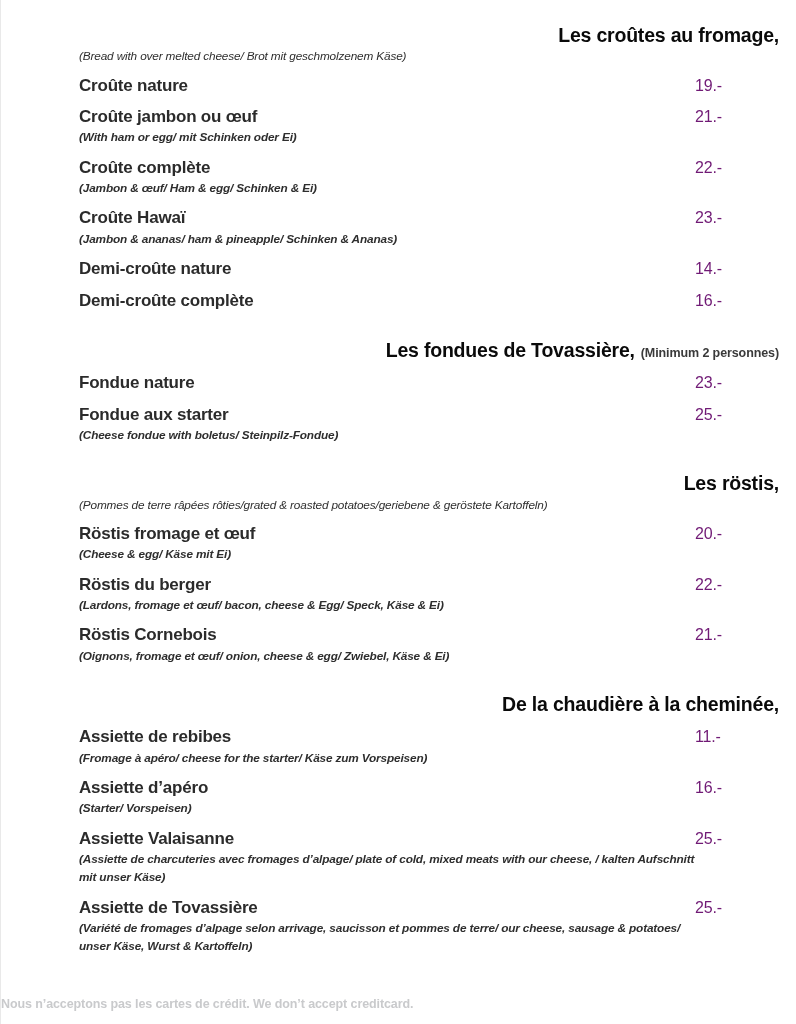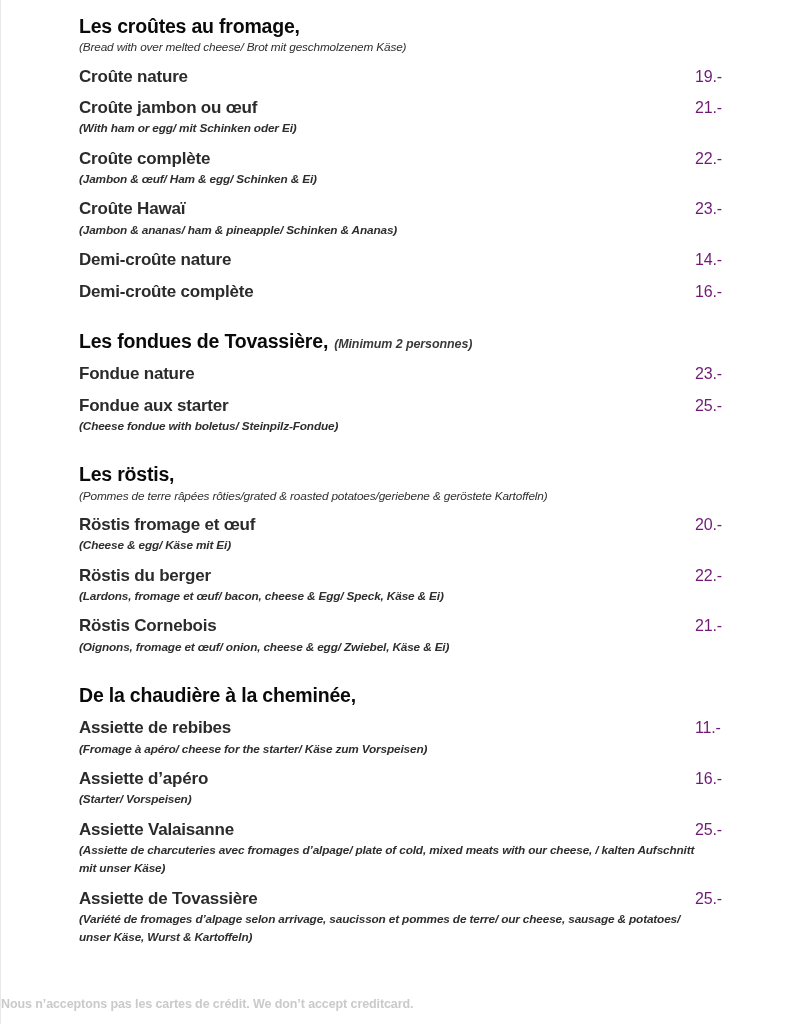--- a/index.html
+++ b/index.html
@@ -30,32 +30,32 @@
   }
 
   
   .section { margin: 0; }
   .section + .section { margin-top: 27px; }
 
   .section-head {
     display: flex;
     align-items: baseline;
     flex-wrap: wrap;
-    margin: 0 0 2px 0;
+    margin: 9px 0 2px 0;
+    justify-content: flex-end;
   }
   .section-title {
     font-size: 19.5px;
     font-weight: bold;
     letter-spacing: -0.2px;
     color: #0a0a0a;
     line-height: 1.25;
   }
   .section-note {
     font-size: 12.5px;
-    font-style: italic;
     font-weight: bold;
     color: #3a3a3a;
     margin-left: 6px;
     letter-spacing: -0.1px;
   }
   .section-sub {
     font-size: 11.8px;
     font-style: italic;
     font-weight: normal;
     color: #2e2e2e;

